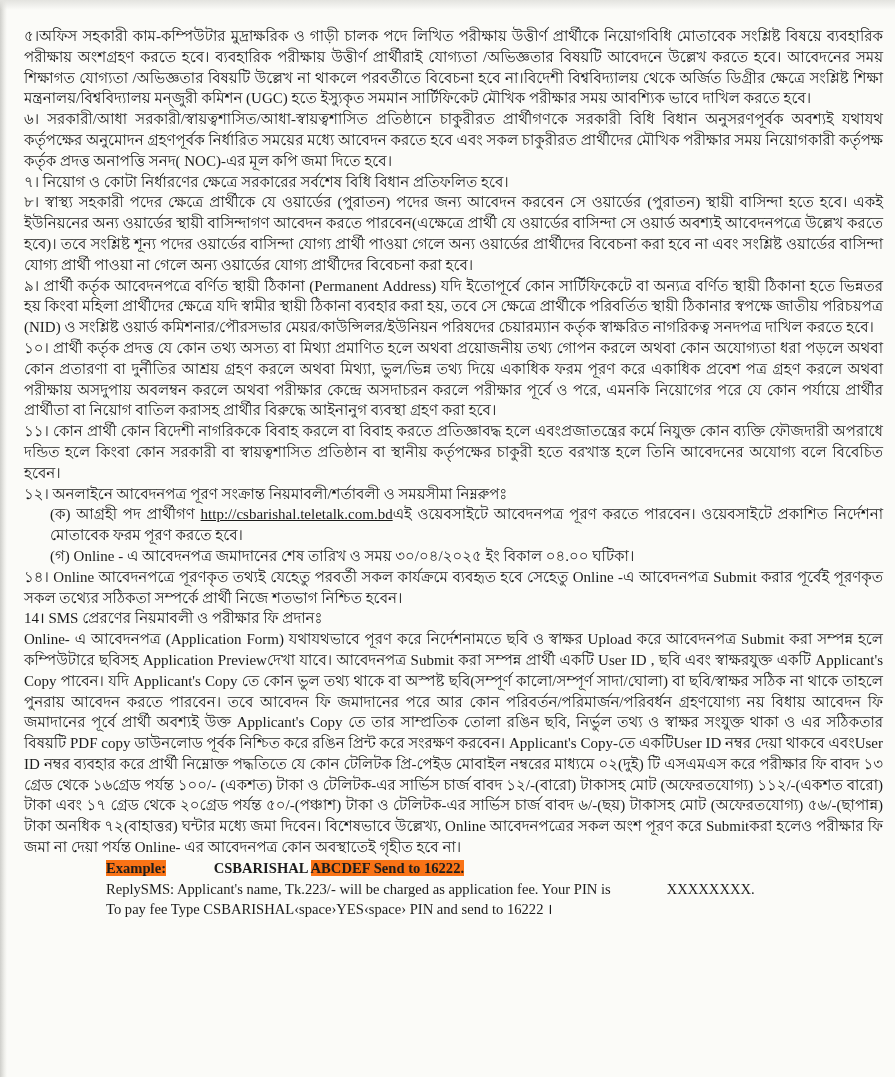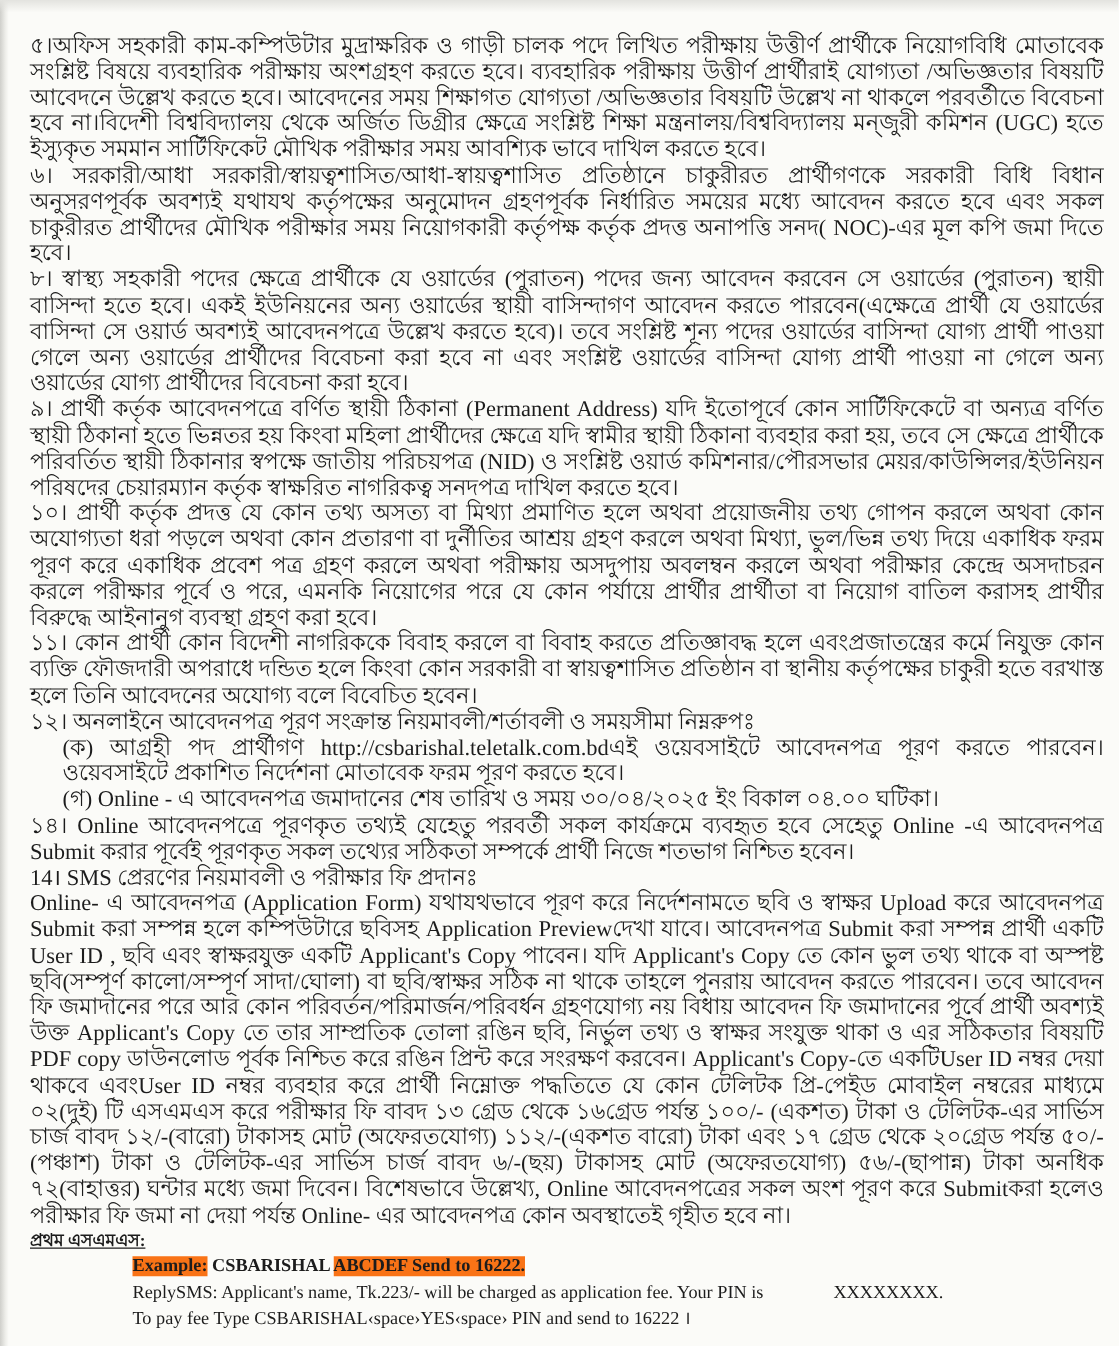--- a/index.html
+++ b/index.html
@@ -17,48 +17,48 @@
   body::after{
     content:"";position:absolute;left:0;top:0;width:895px;height:10px;
     background:linear-gradient(180deg,#e3e3df,rgba(255,255,255,0));
     z-index:2;
   }
   .page{
     position:relative;z-index:1;
     padding:26px 12px 0 24px;
   }
   .para{
-    font-size:18px;line-height:20.8px;
+    font-size:15px;line-height:20.8px;
     text-align:justify;
     margin:0;
   }
   .para.bold{font-weight:normal;}
   .para.sub{padding-left:26px;}
   .para.sms-header{
     font-weight:bold;text-decoration:underline;text-align:left;font-size:13.8px;
   }
   .para.sms-line{padding-left:82px;text-align:left;font-size:14.6px;}
-  .run-link{}
+  .run-link{text-decoration:underline;}
   .run-hl{font-weight:bold;background:#f97316;}
-  .run-b{font-weight:bold;}
+  .run-b{font-weight:bold;margin-left:44px;}
   .run-gap{margin-left:56px;}
 </style>
 </head>
 <body>
 
 <div class="page">
     <div class="para item"><span>৫।অফিস সহকারী কাম-কম্পিউটার মুদ্রাক্ষরিক ও গাড়ী চালক পদে লিখিত পরীক্ষায় উত্তীর্ণ প্রার্থীকে নিয়োগবিধি মোতাবেক সংশ্লিষ্ট বিষয়ে ব্যবহারিক পরীক্ষায় অংশগ্রহণ করতে হবে। ব্যবহারিক পরীক্ষায় উত্তীর্ণ প্রার্থীরাই  যোগ্যতা /অভিজ্ঞতার বিষয়টি  আবেদনে  উল্লেখ  করতে হবে। আবেদনের সময় শিক্ষাগত যোগ্যতা /অভিজ্ঞতার বিষয়টি উল্লেখ না থাকলে পরবর্তীতে বিবেচনা হবে না।বিদেশী বিশ্ববিদ্যালয় থেকে অর্জিত ডিগ্রীর ক্ষেত্রে সংশ্লিষ্ট শিক্ষা মন্ত্রনালয়/বিশ্ববিদ্যালয় মন্জুরী কমিশন (UGC) হতে ইস্যুকৃত সমমান সার্টিফিকেট মৌখিক  পরীক্ষার সময় আবশ্যিক ভাবে দাখিল করতে হবে।</span></div>
     <div class="para item"><span>৬। সরকারী/আধা সরকারী/স্বায়ত্বশাসিত/আধা-স্বায়ত্বশাসিত প্রতিষ্ঠানে চাকুরীরত প্রার্থীগণকে সরকারী বিধি বিধান অনুসরণপূর্বক অবশ্যই যথাযথ কর্তৃপক্ষের অনুমোদন গ্রহণপূর্বক নির্ধারিত সময়ের মধ্যে আবেদন করতে হবে এবং সকল চাকুরীরত প্রার্থীদের মৌখিক পরীক্ষার সময় নিয়োগকারী কর্তৃপক্ষ কর্তৃক প্রদত্ত অনাপত্তি সনদ( NOC)-এর মূল কপি জমা দিতে হবে।</span></div>
+    <div class="para item"><span>৭। নিয়োগ ও কোটা নির্ধারণের ক্ষেত্রে সরকারের সর্বশেষ বিধি বিধান প্রতিফলিত হবে।</span></div>
     <div class="para item"><span>৮। স্বাস্থ্য সহকারী পদের ক্ষেত্রে প্রার্থীকে যে ওয়ার্ডের (পুরাতন) পদের জন্য আবেদন করবেন সে ওয়ার্ডের (পুরাতন) স্থায়ী বাসিন্দা হতে হবে। একই ইউনিয়নের অন্য ওয়ার্ডের স্থায়ী বাসিন্দাগণ আবেদন করতে পারবেন(এক্ষেত্রে প্রার্থী যে ওয়ার্ডের বাসিন্দা সে ওয়ার্ড অবশ্যই আবেদনপত্রে উল্লেখ করতে হবে)। তবে সংশ্লিষ্ট শূন্য পদের ওয়ার্ডের বাসিন্দা যোগ্য প্রার্থী পাওয়া গেলে অন্য ওয়ার্ডের প্রার্থীদের বিবেচনা করা হবে না এবং সংশ্লিষ্ট ওয়ার্ডের বাসিন্দা যোগ্য প্রার্থী পাওয়া না গেলে অন্য ওয়ার্ডের যোগ্য  প্রার্থীদের বিবেচনা করা হবে।</span></div>
     <div class="para item"><span>৯। প্রার্থী কর্তৃক আবেদনপত্রে বর্ণিত স্থায়ী ঠিকানা (Permanent Address) যদি ইতোপূর্বে কোন সার্টিফিকেটে বা অন্যত্র বর্ণিত স্থায়ী ঠিকানা হতে ভিন্নতর হয় কিংবা মহিলা প্রার্থীদের ক্ষেত্রে যদি স্বামীর স্থায়ী ঠিকানা ব্যবহার করা হয়, তবে সে ক্ষেত্রে প্রার্থীকে পরিবর্তিত স্থায়ী ঠিকানার স্বপক্ষে জাতীয় পরিচয়পত্র (NID) ও সংশ্লিষ্ট ওয়ার্ড কমিশনার/পৌরসভার মেয়র/কাউন্সিলর/ইউনিয়ন পরিষদের চেয়ারম্যান কর্তৃক স্বাক্ষরিত নাগরিকত্ব সনদপত্র দাখিল করতে হবে।</span></div>
     <div class="para item"><span>১০। প্রার্থী কর্তৃক প্রদত্ত যে কোন তথ্য অসত্য বা মিথ্যা প্রমাণিত হলে অথবা প্রয়োজনীয় তথ্য গোপন করলে অথবা কোন অযোগ্যতা ধরা পড়লে অথবা কোন প্রতারণা বা দুর্নীতির আশ্রয় গ্রহণ করলে অথবা মিথ্যা, ভুল/ভিন্ন তথ্য দিয়ে একাধিক ফরম পূরণ করে একাধিক প্রবেশ পত্র গ্রহণ করলে অথবা পরীক্ষায় অসদুপায় অবলম্বন করলে অথবা পরীক্ষার কেন্দ্রে অসদাচরন করলে পরীক্ষার পূর্বে ও পরে, এমনকি নিয়োগের পরে যে কোন পর্যায়ে প্রার্থীর প্রার্থীতা বা নিয়োগ বাতিল করাসহ প্রার্থীর বিরুদ্ধে আইনানুগ ব্যবস্থা গ্রহণ করা হবে।</span></div>
     <div class="para item"><span>১১। কোন প্রার্থী কোন বিদেশী নাগরিককে বিবাহ করলে বা বিবাহ করতে প্রতিজ্ঞাবদ্ধ হলে এবংপ্রজাতন্ত্রের কর্মে নিযুক্ত কোন ব্যক্তি ফৌজদারী অপরাধে দন্ডিত হলে কিংবা কোন সরকারী বা স্বায়ত্বশাসিত প্রতিষ্ঠান বা স্থানীয় কর্তৃপক্ষের চাকুরী হতে বরখাস্ত হলে তিনি আবেদনের অযোগ্য বলে বিবেচিত হবেন।</span></div>
     <div class="para item bold"><span>১২। অনলাইনে আবেদনপত্র পূরণ সংক্রান্ত নিয়মাবলী/শর্তাবলী ও সময়সীমা নিম্নরুপঃ</span></div>
     <div class="para sub"><span>(ক) আগ্রহী পদ প্রার্থীগণ </span><span class="run-link">http://csbarishal.teletalk.com.bd</span><span>এই ওয়েবসাইটে আবেদনপত্র পূরণ করতে পারবেন। ওয়েবসাইটে প্রকাশিত নির্দেশনা মোতাবেক ফরম পূরণ করতে হবে।</span></div>
     <div class="para sub"><span>(গ) Online - এ আবেদনপত্র জমাদানের শেষ তারিখ ও সময় ৩০/০৪/২০২৫ ইং বিকাল ০৪.০০ ঘটিকা।</span></div>
     <div class="para item"><span>১৪। Online আবেদনপত্রে পূরণকৃত তথ্যই যেহেতু পরবর্তী সকল কার্যক্রমে ব্যবহৃত হবে সেহেতু Online -এ আবেদনপত্র Submit করার পূর্বেই পূরণকৃত সকল তথ্যের সঠিকতা সম্পর্কে প্রার্থী নিজে শতভাগ নিশ্চিত হবেন।</span></div>
     <div class="para item bold"><span>14। SMS প্রেরণের নিয়মাবলী ও পরীক্ষার ফি প্রদানঃ</span></div>
     <div class="para item"><span>Online- এ আবেদনপত্র  (Application Form) যথাযথভাবে পূরণ করে নির্দেশনামতে ছবি ও স্বাক্ষর Upload করে আবেদনপত্র Submit করা সম্পন্ন হলে কম্পিউটারে ছবিসহ Application Previewদেখা যাবে। আবেদনপত্র Submit করা সম্পন্ন প্রার্থী একটি User ID , ছবি এবং স্বাক্ষরযুক্ত একটি Applicant's Copy পাবেন। যদি Applicant's Copy তে কোন ভুল তথ্য থাকে বা অস্পষ্ট ছবি(সম্পূর্ণ কালো/সম্পূর্ণ সাদা/ঘোলা) বা ছবি/স্বাক্ষর সঠিক না থাকে তাহলে পুনরায় আবেদন করতে পারবেন। তবে আবেদন ফি জমাদানের পরে আর কোন পরিবর্তন/পরিমার্জন/পরিবর্ধন গ্রহণযোগ্য নয় বিধায় আবেদন ফি জমাদানের পূর্বে প্রার্থী অবশ্যই উক্ত Applicant's Copy তে তার সাম্প্রতিক তোলা রঙিন ছবি, নির্ভুল তথ্য ও স্বাক্ষর সংযুক্ত থাকা ও এর সঠিকতার বিষয়টি PDF copy ডাউনলোড পূর্বক নিশ্চিত করে রঙিন প্রিন্ট করে সংরক্ষণ করবেন। Applicant's Copy-তে একটিUser ID নম্বর দেয়া থাকবে এবংUser ID নম্বর ব্যবহার করে প্রার্থী নিম্নোক্ত পদ্ধতিতে যে কোন টেলিটক প্রি-পেইড মোবাইল নম্বরের মাধ্যমে ০২(দুই) টি এসএমএস করে পরীক্ষার ফি বাবদ ১৩ গ্রেড থেকে ১৬গ্রেড পর্যন্ত ১০০/- (একশত) টাকা ও টেলিটক-এর সার্ভিস চার্জ বাবদ ১২/-(বারো) টাকাসহ মোট (অফেরতযোগ্য) ১১২/-(একশত বারো) টাকা এবং ১৭ গ্রেড থেকে ২০গ্রেড পর্যন্ত ৫০/-(পঞ্চাশ) টাকা ও টেলিটক-এর সার্ভিস চার্জ বাবদ ৬/-(ছয়) টাকাসহ মোট (অফেরতযোগ্য) ৫৬/-(ছাপান্ন) টাকা অনধিক ৭২(বাহাত্তর) ঘন্টার মধ্যে জমা দিবেন। বিশেষভাবে উল্লেখ্য, Online আবেদনপত্রের সকল অংশ পূরণ করে Submitকরা হলেও পরীক্ষার ফি জমা না দেয়া পর্যন্ত Online- এর আবেদনপত্র কোন অবস্থাতেই গৃহীত হবে না।</span></div>
-    <div class="para sms-header"><span>প্রথম এসএমএস:</span></div>
     <div class="para sms-line"><span class="run-hl">Example:</span><span class="run-b"> CSBARISHAL </span><span class="run-hl">ABCDEF Send to 16222.</span></div>
     <div class="para sms-line"><span>ReplySMS: Applicant's name, Tk.223/- will be charged as application fee. Your PIN is</span><span class="run-gap">XXXXXXXX.</span></div>
     <div class="para sms-line"><span>To pay fee Type CSBARISHAL‹space›YES‹space› PIN and send to 16222 ।</span></div>
   </div>
 
 </body></html>

